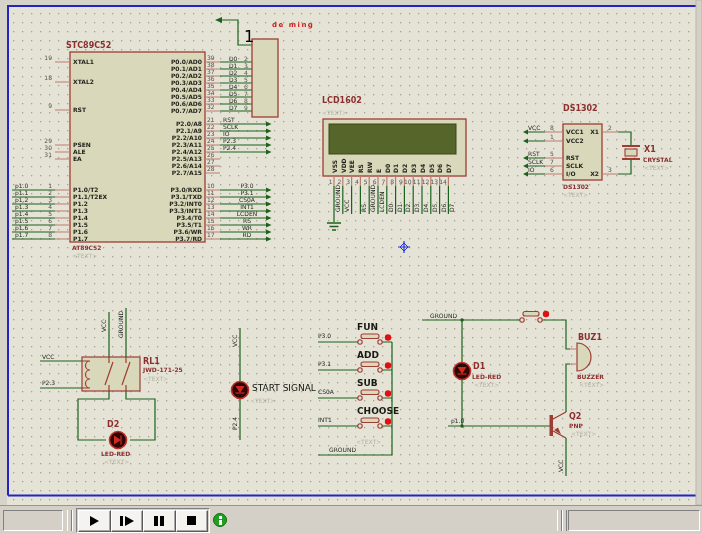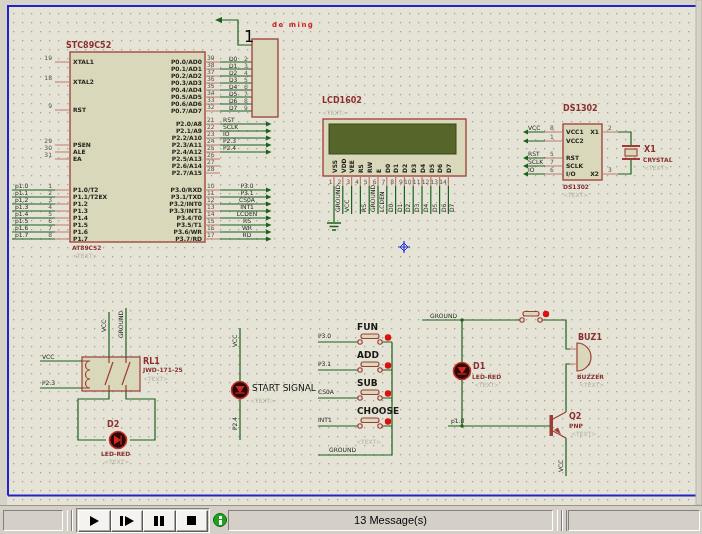--- a/index.html
+++ b/index.html
@@ -456,19 +456,16 @@
         <div class="bar" style="width:4px"></div>
       </div>
     <div class="sim-btn">
         <div class="sq"></div>
       </div>
   </div>
   <div id="info-icon">
       <div class="idot"></div>
       <div class="ibar"></div>
     </div>
-  <div class="panel" id="msg-panel">
-    <span>13 Message(s)</span>
-  </div>
   <div class="grip" style="left:557px;"></div>
   <div class="grip" style="left:562px;"></div>
   <div class="panel" style="left:568px;width:132px;"></div>
 </div>
 
 </body></html>

